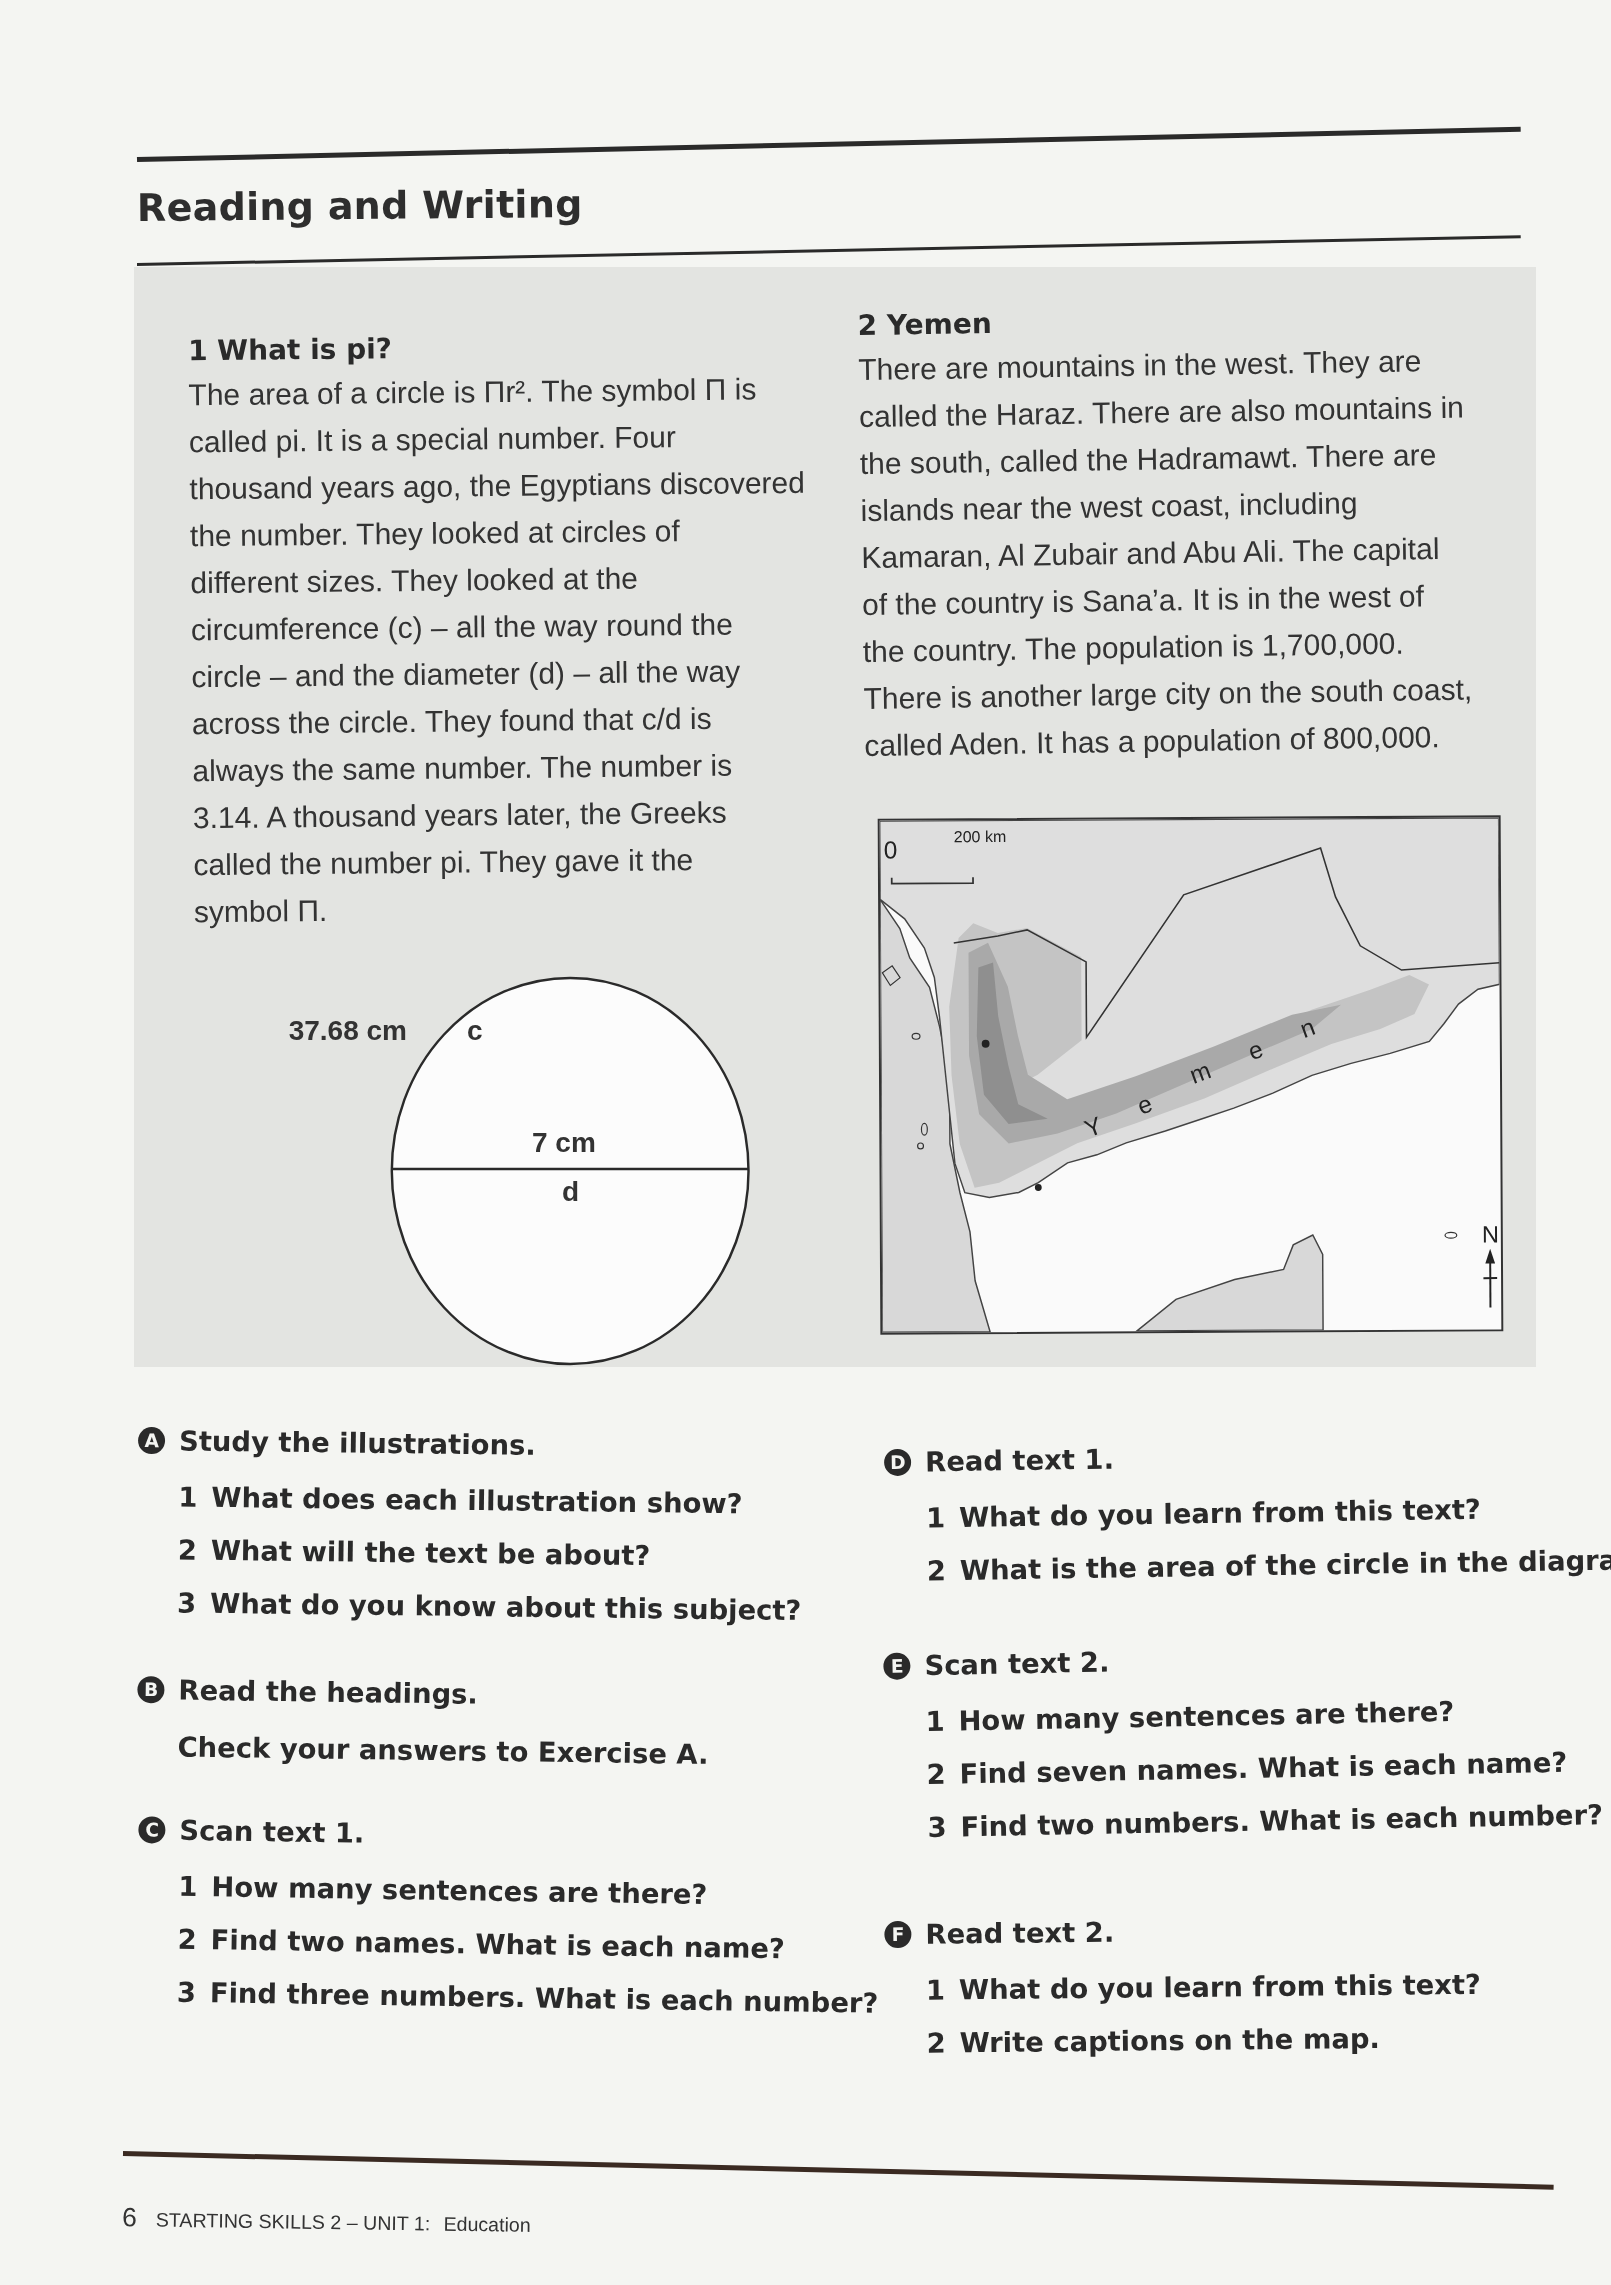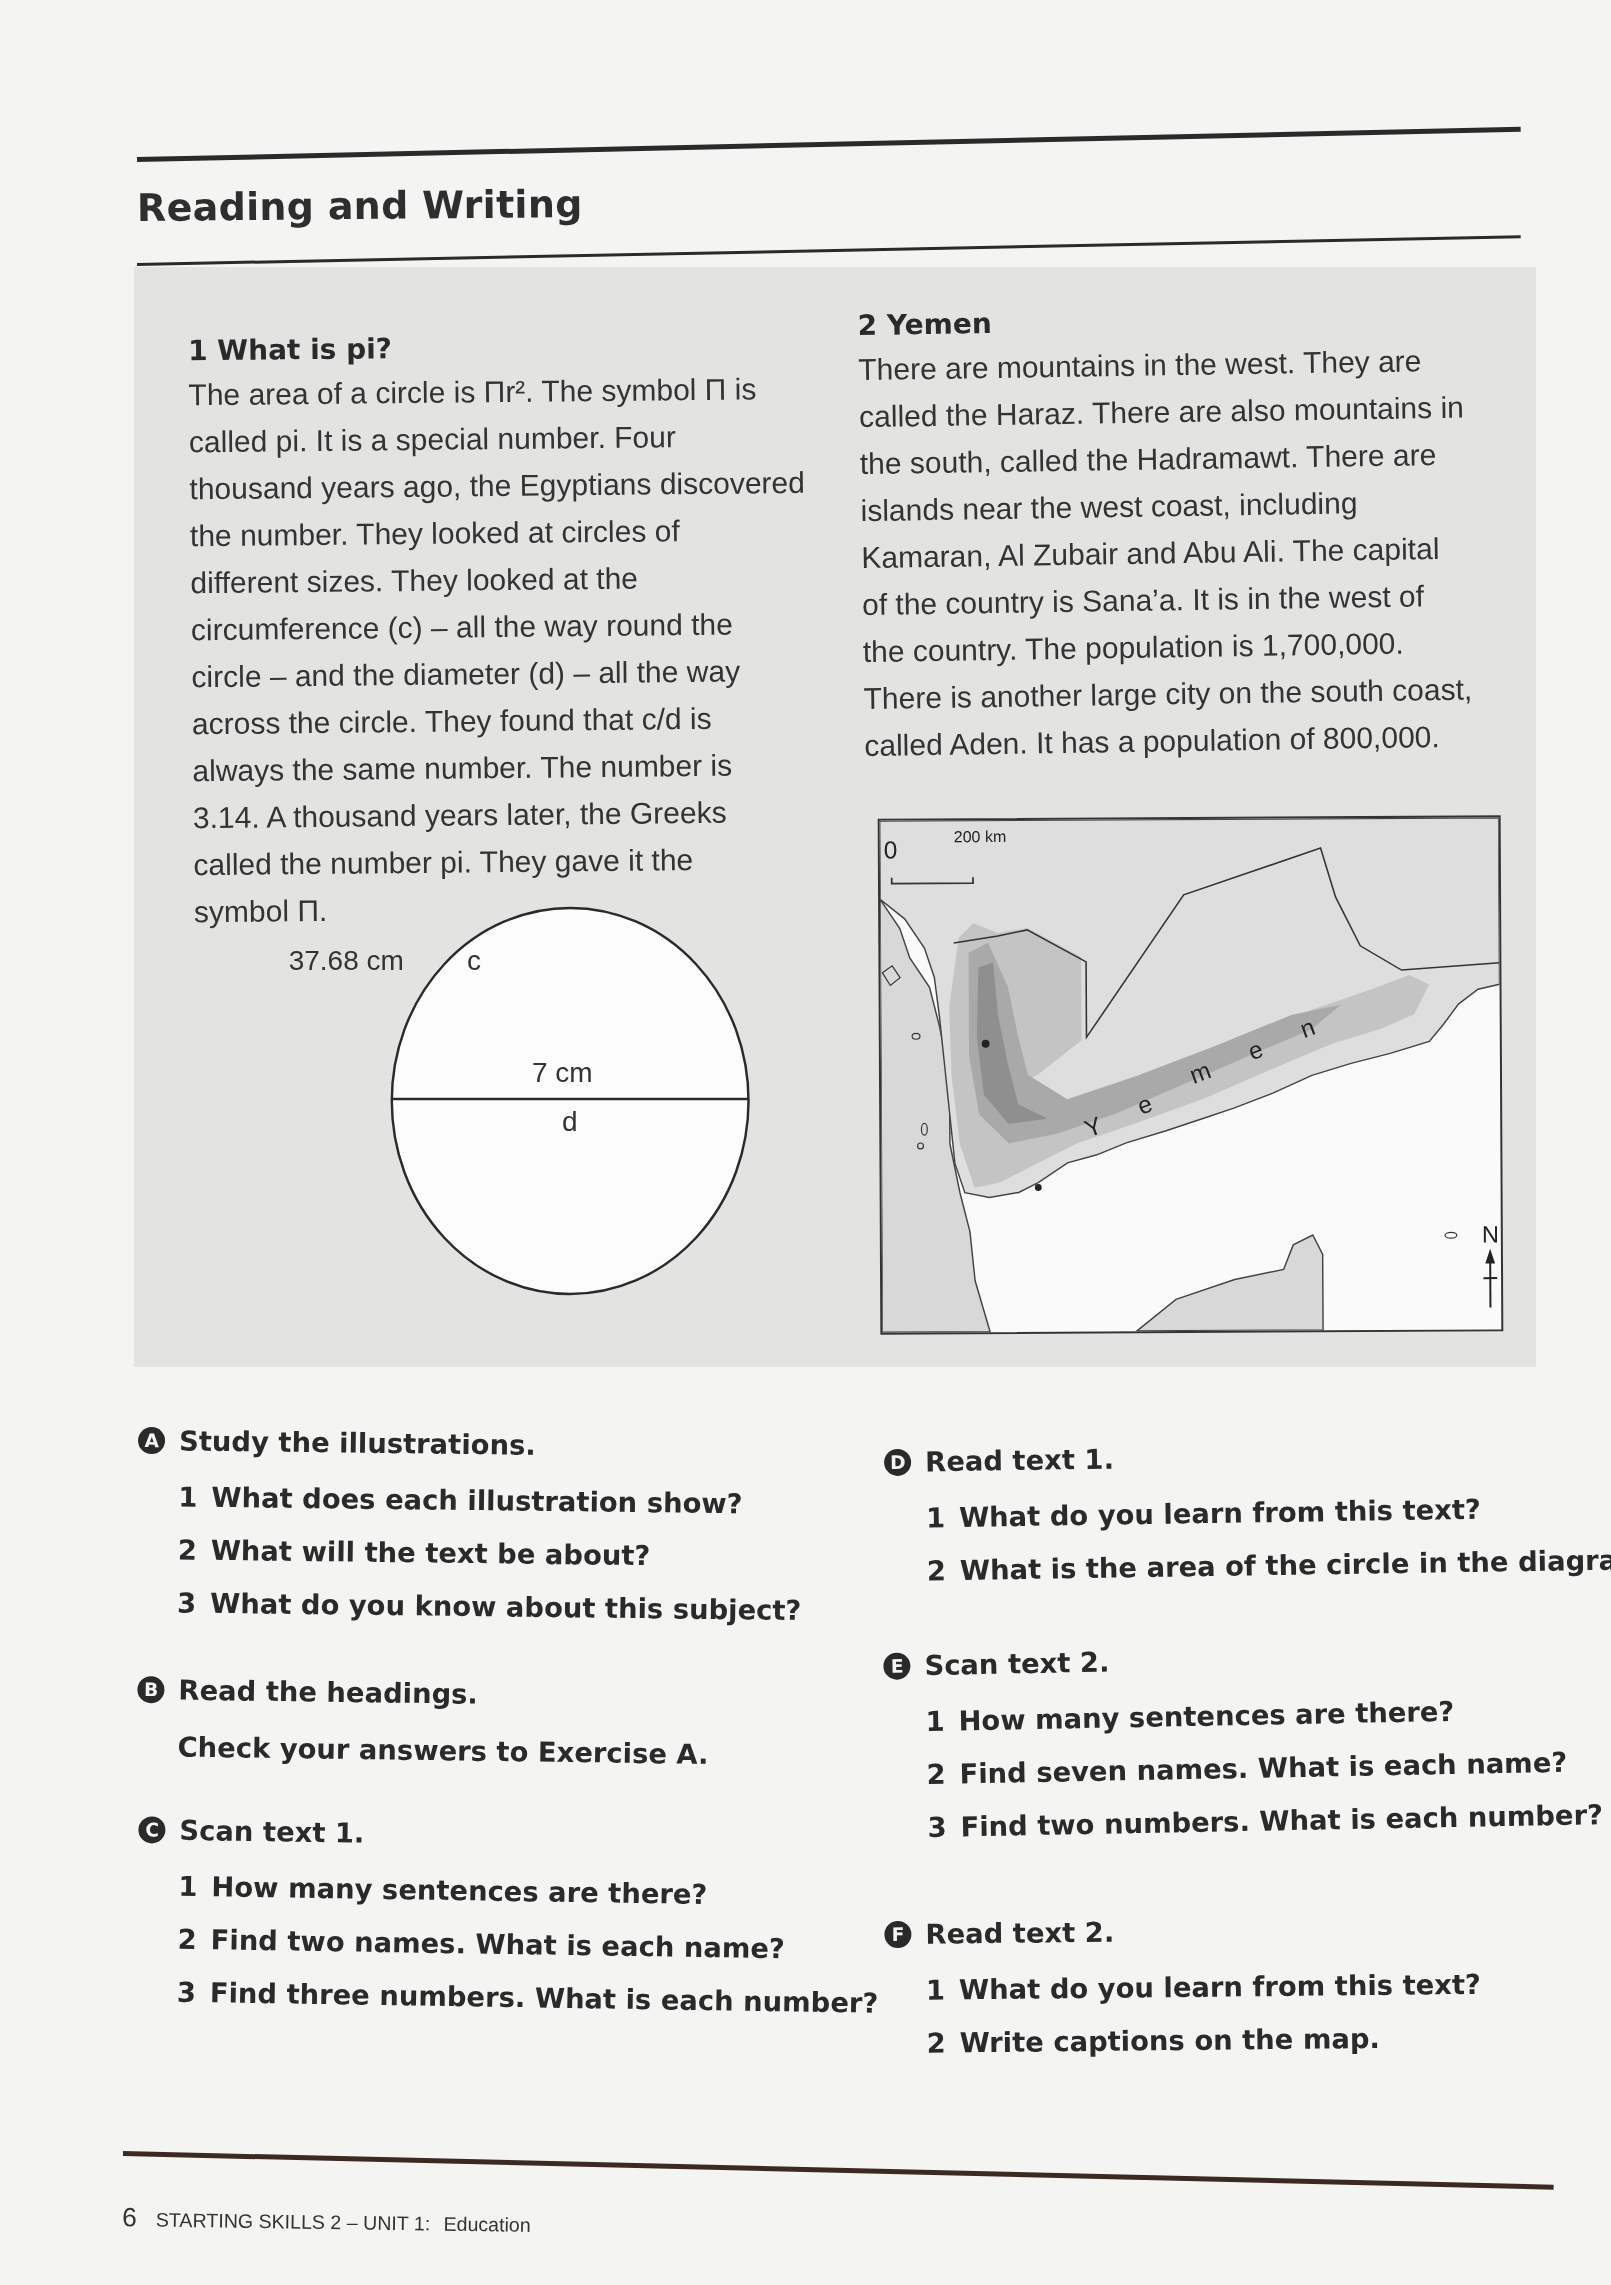--- a/index.html
+++ b/index.html
@@ -27,21 +27,21 @@
 
   .text-block { position:absolute; }
   .block-heading { font-weight:bold; font-size:28px; color:#2a2a2a; margin:0 0 3.9px 0; }
   .block-body { font-family:"Liberation Sans", sans-serif; font-size:30px; line-height:47px; color:#333; }
   .block-body .ln { display:block; white-space:nowrap; }
 
   #text1 { left:191px; top:331px; width:627px; transform:rotate(-0.6deg); }
   #text2 { left:861px; top:304px; width:647px; transform:rotate(-0.9deg); }
 
   
-  #circle-diagram { position:absolute; left:274px; top:904px; width:510px; height:392px; }
+  #circle-diagram { position:absolute; left:274px; top:974px; width:510px; height:392px;font-weight:bold; }
   .diag-label { position:absolute; font-family:"Liberation Sans", sans-serif; font-size:28px; color:#333; }
 
   
   #map { position:absolute; left:879px; top:817px; width:619px; height:512px; background:#fafafa; border:2px solid #333; transform:rotate(-0.3deg); }
   .map-label { position:absolute; font-family:"Liberation Sans", sans-serif; color:#222; }
 
   
   .exercise { position:absolute; }
   .ex-head { display:flex; align-items:center; font-weight:bold; font-size:27.4px; color:#2a2a2a; }
   .ex-badge {

